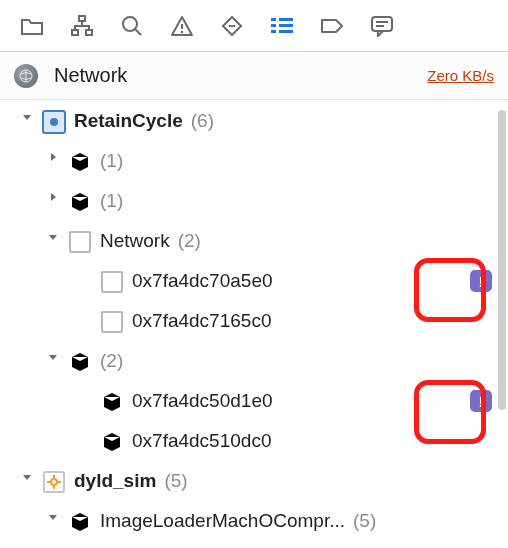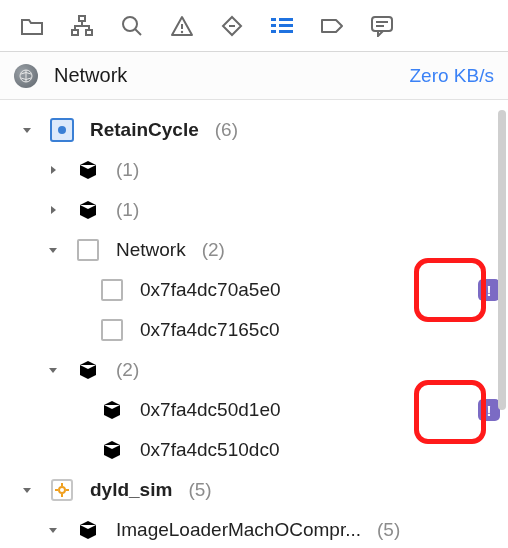--- a/index.html
+++ b/index.html
@@ -32,25 +32,25 @@
     border-bottom: 1px solid #e2e2e2;
     background: #fcfcfc;
   }
   .network-icon {
     width: 24px; height: 24px; border-radius: 50%;
     background: radial-gradient(circle at 35% 35%, #9aa0a6, #5f666d);
     display:flex; align-items:center; justify-content:center;
     color:#e6e6e6; font-size:12px;
   }
   .header-title { font-size: 20px; color:#1a1a1a; }
-  .header-rate { margin-left:auto; color:#3b82f6; font-size:19px; }
+  .header-rate { margin-left:auto; color:#c2410c; font-size:15px;text-decoration:underline; }
   .tree { padding: 10px 0 6px 6px; }
   .row {
-    display: flex; align-items: center; gap: 16px;
-    height: 40px; padding-right: 8px;
+    display: flex; align-items: flex-start; gap: 8px;
+    height: 40px; padding-right: 16px;
     white-space: nowrap;
   }
   .indent-0 { padding-left: 14px; }
   .indent-1 { padding-left: 40px; }
   .indent-3 { padding-left: 94px; }
   .disclosure {
     width: 14px; height: 14px; flex: 0 0 14px;
     display:flex; align-items:center; justify-content:center;
   }
   .disclosure svg { fill:#6b6b6b; }

